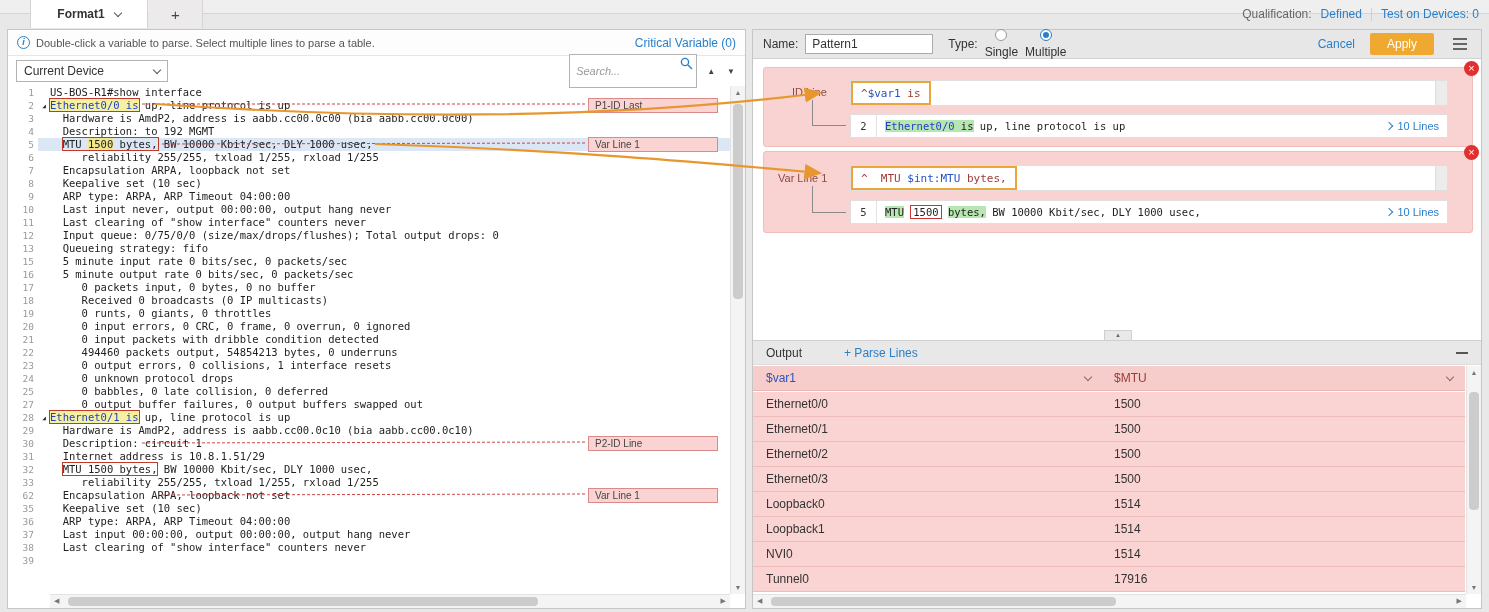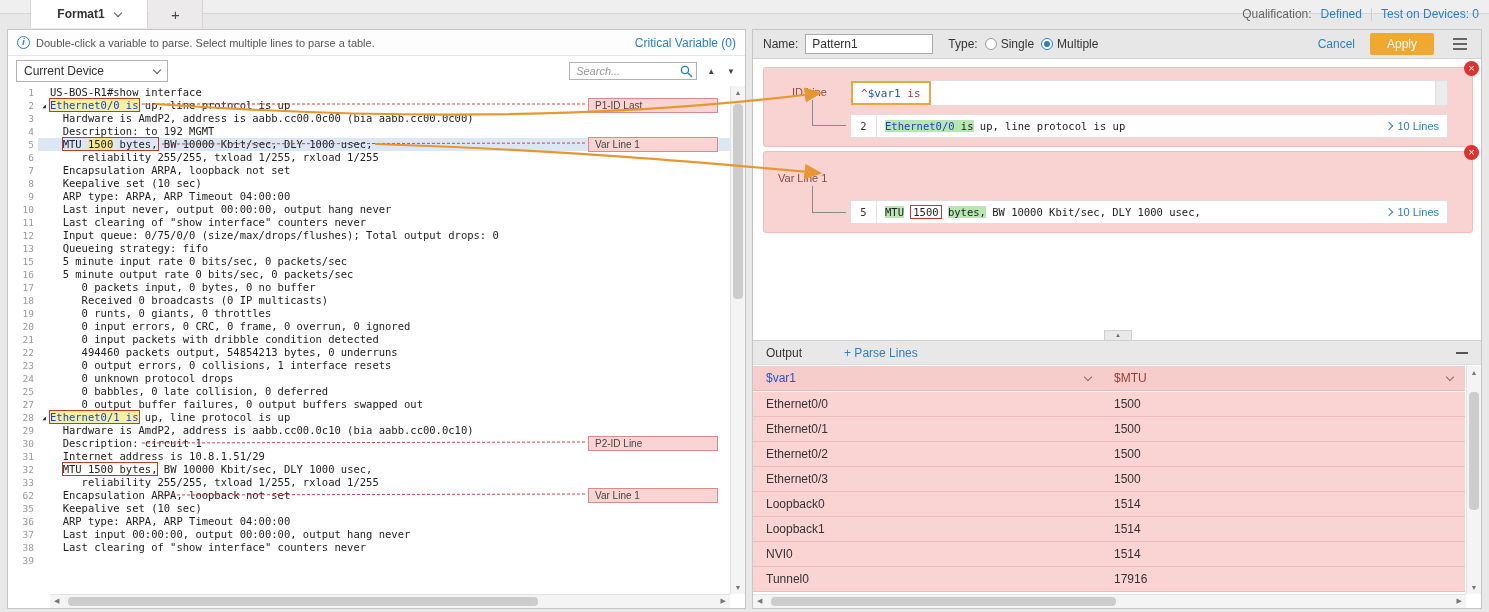--- a/index.html
+++ b/index.html
@@ -25,21 +25,21 @@
   .vdiv { width:1px; height:13px; background:#bcd4e8; }
 
   
   .left-panel { position:absolute; left:7px; top:29px; width:739px; height:580px; background:#fff; border:1px solid #c6c6c6; }
   .info-row { height:26px; display:flex; align-items:center; gap:6px; padding:0 9px; border-bottom:1px solid #e6e6e6; background:#fdfdfd; }
   .info-icon { width:13px; height:13px; border:1px solid #2a7fc9; border-radius:50%; color:#2a7fc9; font-size:9px; line-height:11px; text-align:center; font-style:italic; font-weight:bold; flex-shrink:0; }
   .info-text { color:#555; font-size:11px; }
   .info-row .link { margin-left:auto; }
   .toolbar-row { height:30px; display:flex; align-items:center; padding:0 8px; gap:8px; }
   .select { width:152px; height:22px; border:1px solid #b3b3b3; background:#fff; display:flex; align-items:center; justify-content:space-between; padding:0 7px; cursor:pointer; }
-  .search-wrap { margin-left:auto; position:relative; width:128px; height:18px;border-radius:8px; }
+  .search-wrap { margin-left:auto; position:relative; width:128px; height:34px;border-radius:8px; }
   .search-wrap input { width:100%; height:100%; border:1px solid #b3b3b3; padding:0 20px 0 6px; font-size:11px; font-style:italic; font-family:"Liberation Sans",sans-serif; }
   .search-wrap input::placeholder { color:#999; font-style:italic; }
   .search-wrap svg { position:absolute; right:4px; top:3px; }
   .tri-btn { font-size:8px; color:#444; cursor:pointer; padding:2px; }
 
   .code-area { position:absolute; left:0; top:56px; right:15px; bottom:14px; overflow:hidden; font-family:"DejaVu Sans Mono", monospace; font-size:10.5px; }
   .code-row { display:flex; height:13px; line-height:13px; white-space:pre; }
   .ln { width:30px; flex-shrink:0; text-align:right; color:#999; font-size:9.5px; padding-right:4px; }
   .caret { width:12px; flex-shrink:0; font-size:6px; color:#222; text-align:center; }
   .ct { flex:1; color:#222; }
@@ -60,21 +60,21 @@
   .hscroll { position:absolute; bottom:0; left:42px; right:15px; height:14px; background:#f4f4f4; border-top:1px solid #e3e3e3; }
   .hscroll .a { position:absolute; top:2px; font-size:7px; color:#777; cursor:pointer; }
   .hscroll .a.lf { left:4px; } .hscroll .a.rt { right:4px; }
   .hthumb { position:absolute; top:2px; height:9px; background:#cccccc; border-radius:4px; cursor:pointer; }
   .left-panel .hthumb { left:18px; width:470px; }
 
   
   .right-panel { position:absolute; left:752px; top:29px; width:730px; height:580px; background:#fff; border:1px solid #c6c6c6; }
   .rp-header { height:29px; background:#e8e7e7; border-bottom:1px solid #d2d2d2; display:flex; align-items:center; padding:8px 10px; gap:7px; }
   .name-input { width:128px; height:20px; border:1px solid #ababab; padding:0 6px; font-size:12px; font-family:"Liberation Sans",sans-serif; color:#333; }
-  .radio { display:flex; align-items:center; gap:4px; cursor:pointer; }
+  .radio { display:flex; align-items:center; gap:4px; cursor:pointer;flex-direction:column; }
   .rdot { width:12px; height:12px; border:1px solid #999; border-radius:50%; background:#fff; display:inline-flex; align-items:center; justify-content:center; }
   .rdot.checked { border-color:#2a7fc9; }
   .rdot.checked::after { content:""; width:6px; height:6px; border-radius:50%; background:#2a7fc9; }
   .rp-header .link.cancel { margin-left:auto; margin-right:8px; }
   .apply-btn { width:64px; height:22px; background:#f0a930; color:#fff; border:none; border-radius:2px; font-size:12px; cursor:pointer; font-family:"Liberation Sans",sans-serif; }
   .burger { width:14px; height:2px; background:#666; box-shadow:0 -5px 0 #666, 0 5px 0 #666; margin:0 4px 0 12px; }
 
   .pat-block { position:absolute; left:10px; width:710px; background:#f8d3d1; border:1px solid #f1bdbb; border-radius:3px; }
   .pat-block.idline { top:37px; height:80px; }
   .pat-block.varline { top:121px; height:82px; }
@@ -255,20 +255,24 @@
         <span class="chev right"></span>
         <a class="link">10 Lines</a>
       </span>
     </div>
   </div>
 
   <div class="pat-block varline">
     <span class="close-x">×</span>
     <span class="pat-label">Var Line 1</span>
     <div class="lconn"></div>
+    <div class="pat-row">
+      <span class="pat-box"><span class="pat-plain">^  MTU </span><span class="pat-var">$int:MTU</span><span class="pat-plain"> bytes,</span></span>
+      <span class="pat-grip"></span>
+    </div>
     <div class="match-row">
       <span class="mline-no">5</span>
       <span class="mline-text"><span class="m-green">MTU</span><span> </span><span class="m-redbox">1500</span><span> </span><span class="m-green">bytes,</span><span> BW 10000 Kbit/sec, DLY 1000 usec,</span></span>
       <span class="lines-link">
         <span class="chev right"></span>
         <a class="link">10 Lines</a>
       </span>
     </div>
   </div>
 

